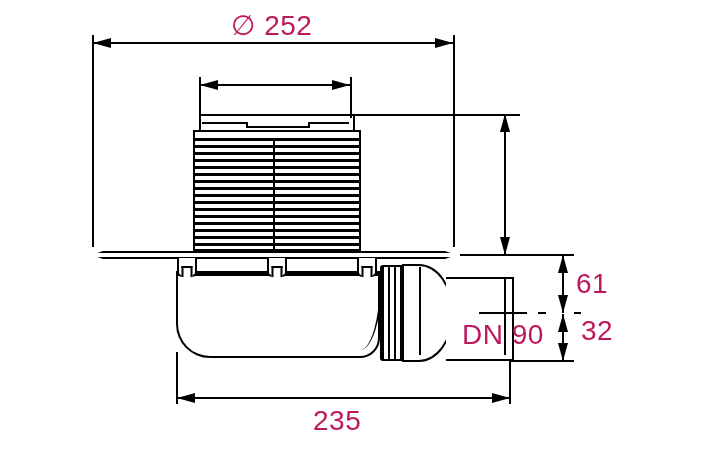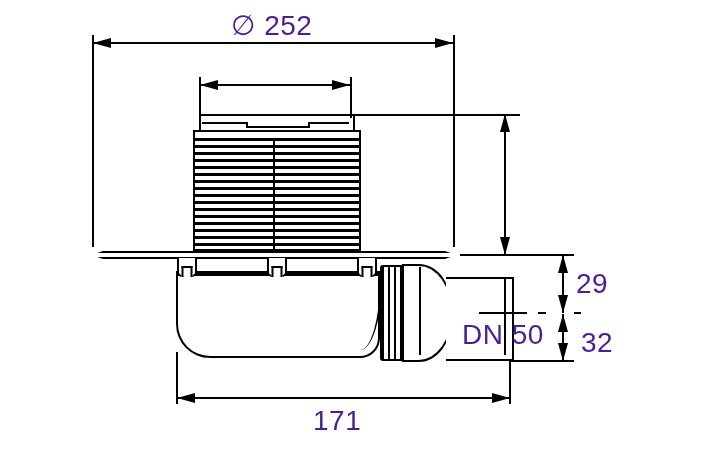--- a/index.html
+++ b/index.html
@@ -1,18 +1,18 @@
 <!DOCTYPE html>
 <html><head>
 <meta charset="utf-8">
 <style>
   html,body{margin:0;padding:0;background:#fff;}
   #canvas{
     position:relative;width:705px;height:450px;background:#fff;overflow:hidden;
-    font-family:"Liberation Sans","DejaVu Sans",sans-serif;color:#4c1d95;
+    font-family:"Liberation Sans","DejaVu Sans",sans-serif;color:#be185d;
   }
   
   .hl,.vl{position:absolute;background:#000;}
   .hl{height:2px;}
   .vl{width:2px;}
   .thin{height:1.5px;}
   .ar{position:absolute;width:0;height:0;border-style:solid;}
   .ar-l{border-width:5px 18px 5px 0;border-color:transparent #000 transparent transparent;}
   .ar-r{border-width:5px 0 5px 18px;border-color:transparent transparent transparent #000;}
   .ar-u{border-width:0 5px 18px 5px;border-color:transparent transparent #000 transparent;}
@@ -96,18 +96,18 @@
 
   <div class="vl" style="left:562px;top:314px;height:47px;"></div>
   <div class="ar ar-u" style="left:558px;top:314px;"></div>
   <div class="ar ar-d" style="left:558px;top:343px;"></div>
 
   <div class="hl" style="left:177px;top:397px;width:333px;"></div>
   <div class="ar ar-l" style="left:177px;top:393px;"></div>
   <div class="ar ar-r" style="left:492px;top:393px;"></div>
 
   <div class="lbl" style="left:231px;top:11px;">∅ 252</div>
-  <div class="lbl" style="left:576px;top:269px;">29</div>
-  <div class="lbl" style="left:462px;top:320px;">DN 50</div>
-  <div class="lbl" style="left:581px;top:328px;text-align:center;">32</div>
-  <div class="lbl" style="left:313px;top:406px;">171</div>
+  <div class="lbl" style="left:576px;top:269px;">61</div>
+  <div class="lbl" style="left:462px;top:320px;">DN 90</div>
+  <div class="lbl" style="left:581px;top:316px;text-align:center;">32</div>
+  <div class="lbl" style="left:313px;top:406px;">235</div>
 
 </div>
 
 </body></html>

